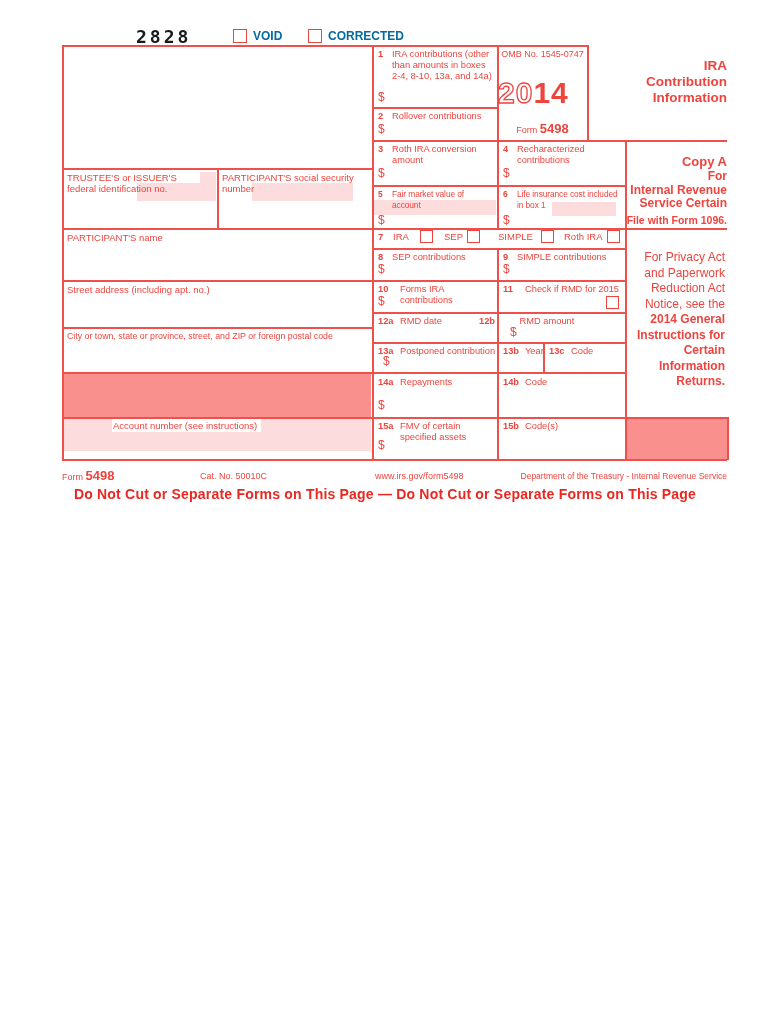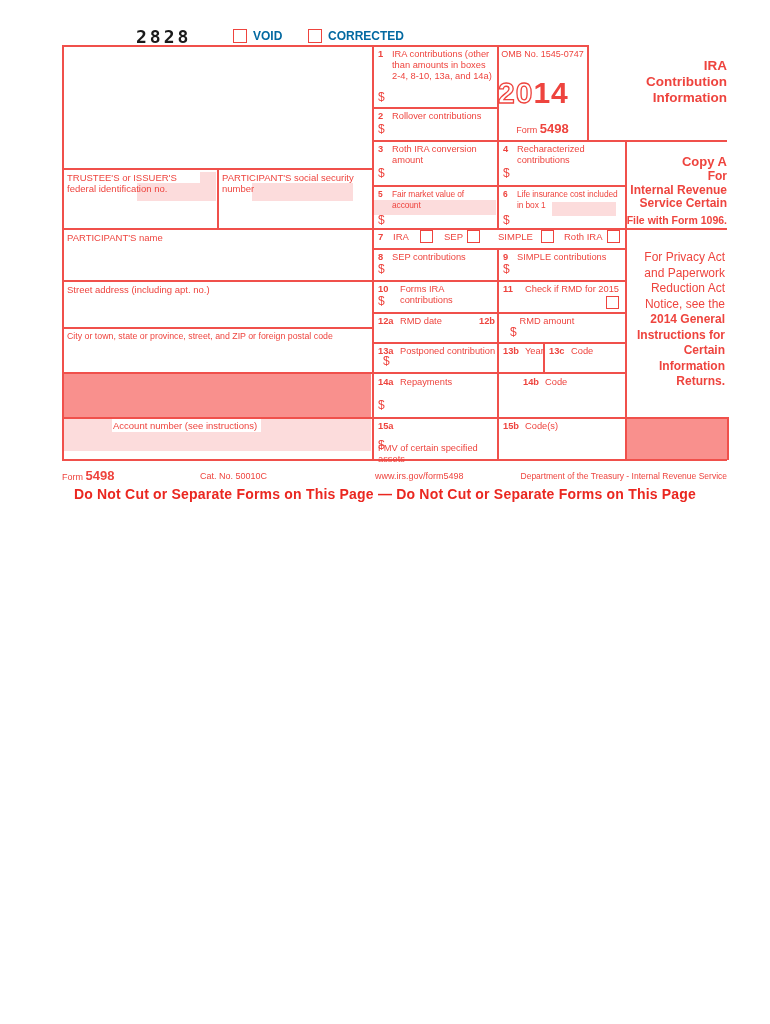--- a/index.html
+++ b/index.html
@@ -212,26 +212,26 @@
     <span class="numw">13c</span>
       <span class="txt">Code</span>
     </div>
 
   <div class="cell-label" style="left:378px;top:377px;width:114px;">
     <span class="numw">14a</span>
       <span class="txt">Repayments</span>
     </div>
   <div class="dollar" style="left:378px;top:398px;">$</div>
 
-  <div class="cell-label" style="left:503px;top:377px;width:120px;margin-left:20px;">
+  <div class="cell-label" style="left:503px;top:377px;width:120px;">
     <span class="numw">14b</span>
       <span class="txt">Code</span>
     </div>
 
-  <div class="cell-label" style="left:378px;top:421px;width:116px;flex-direction:column;">
+  <div class="cell-label" style="left:378px;top:421px;width:116px;">
     <span class="numw">15a</span>
       <span class="txt">FMV of certain specified assets</span>
     </div>
   <div class="dollar" style="left:378px;top:438px;">$</div>
 
   <div class="cell-label" style="left:503px;top:421px;width:120px;">
     <span class="numw">15b</span>
       <span class="txt">Code(s)</span>
     </div>
 

